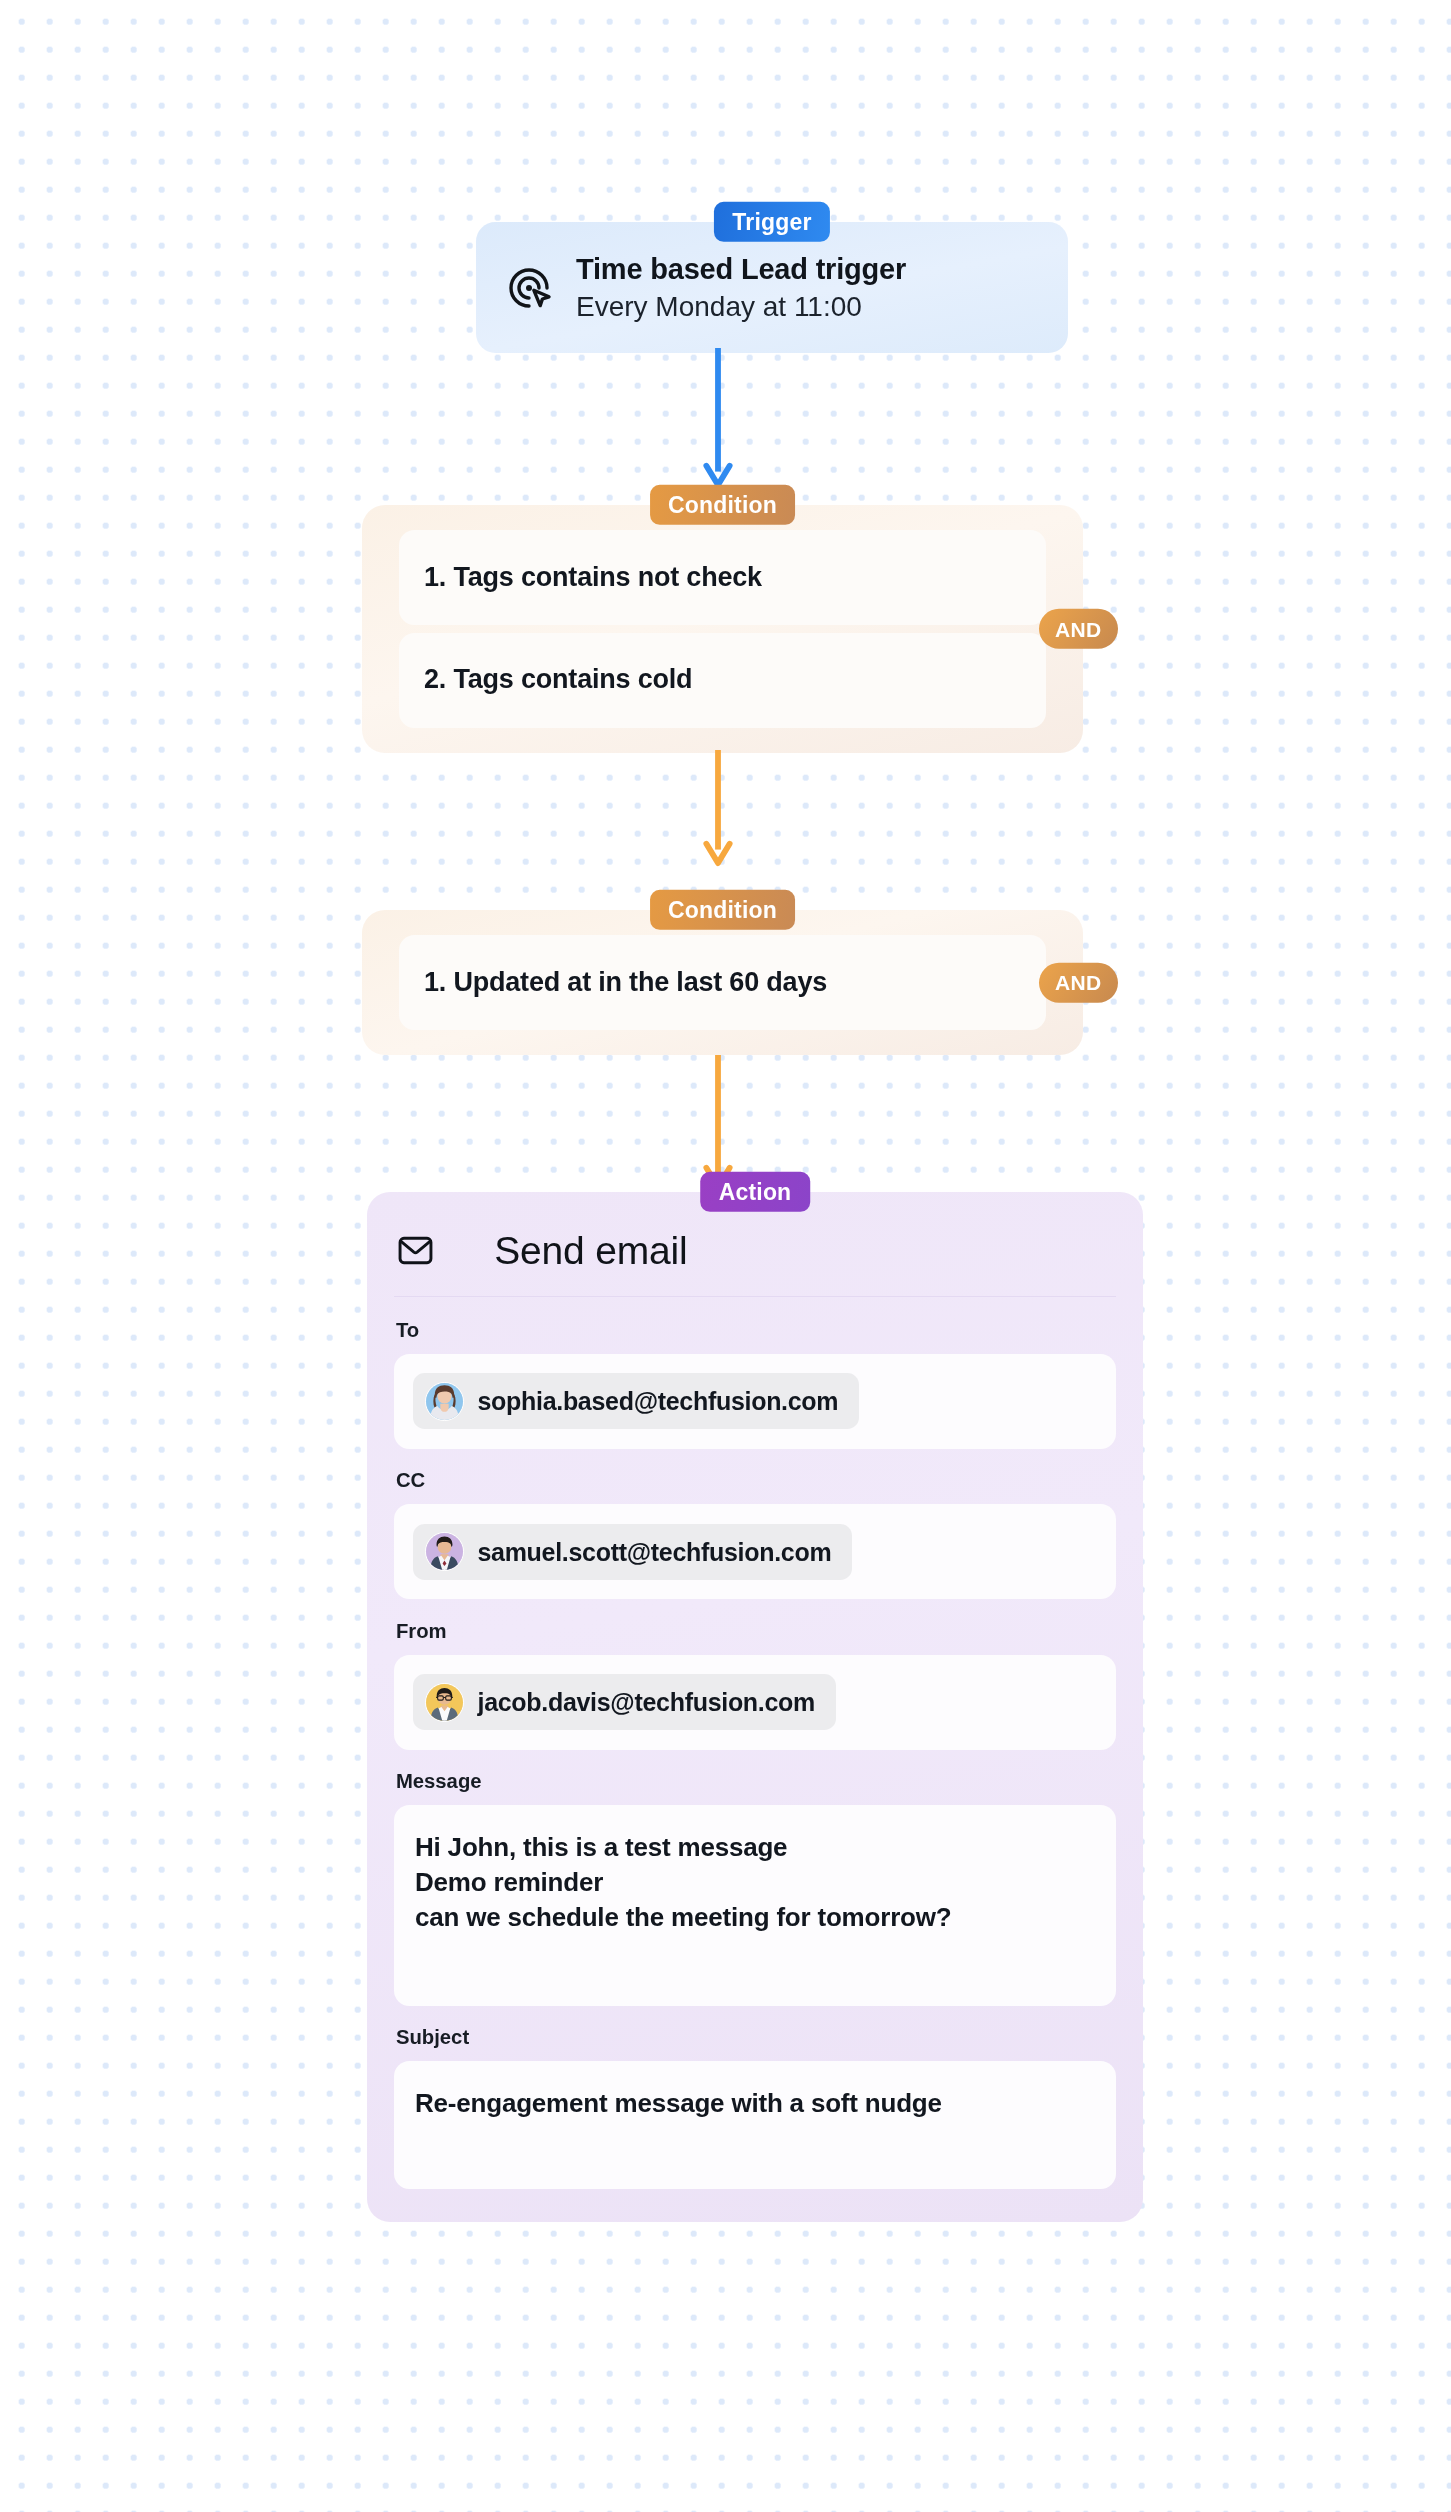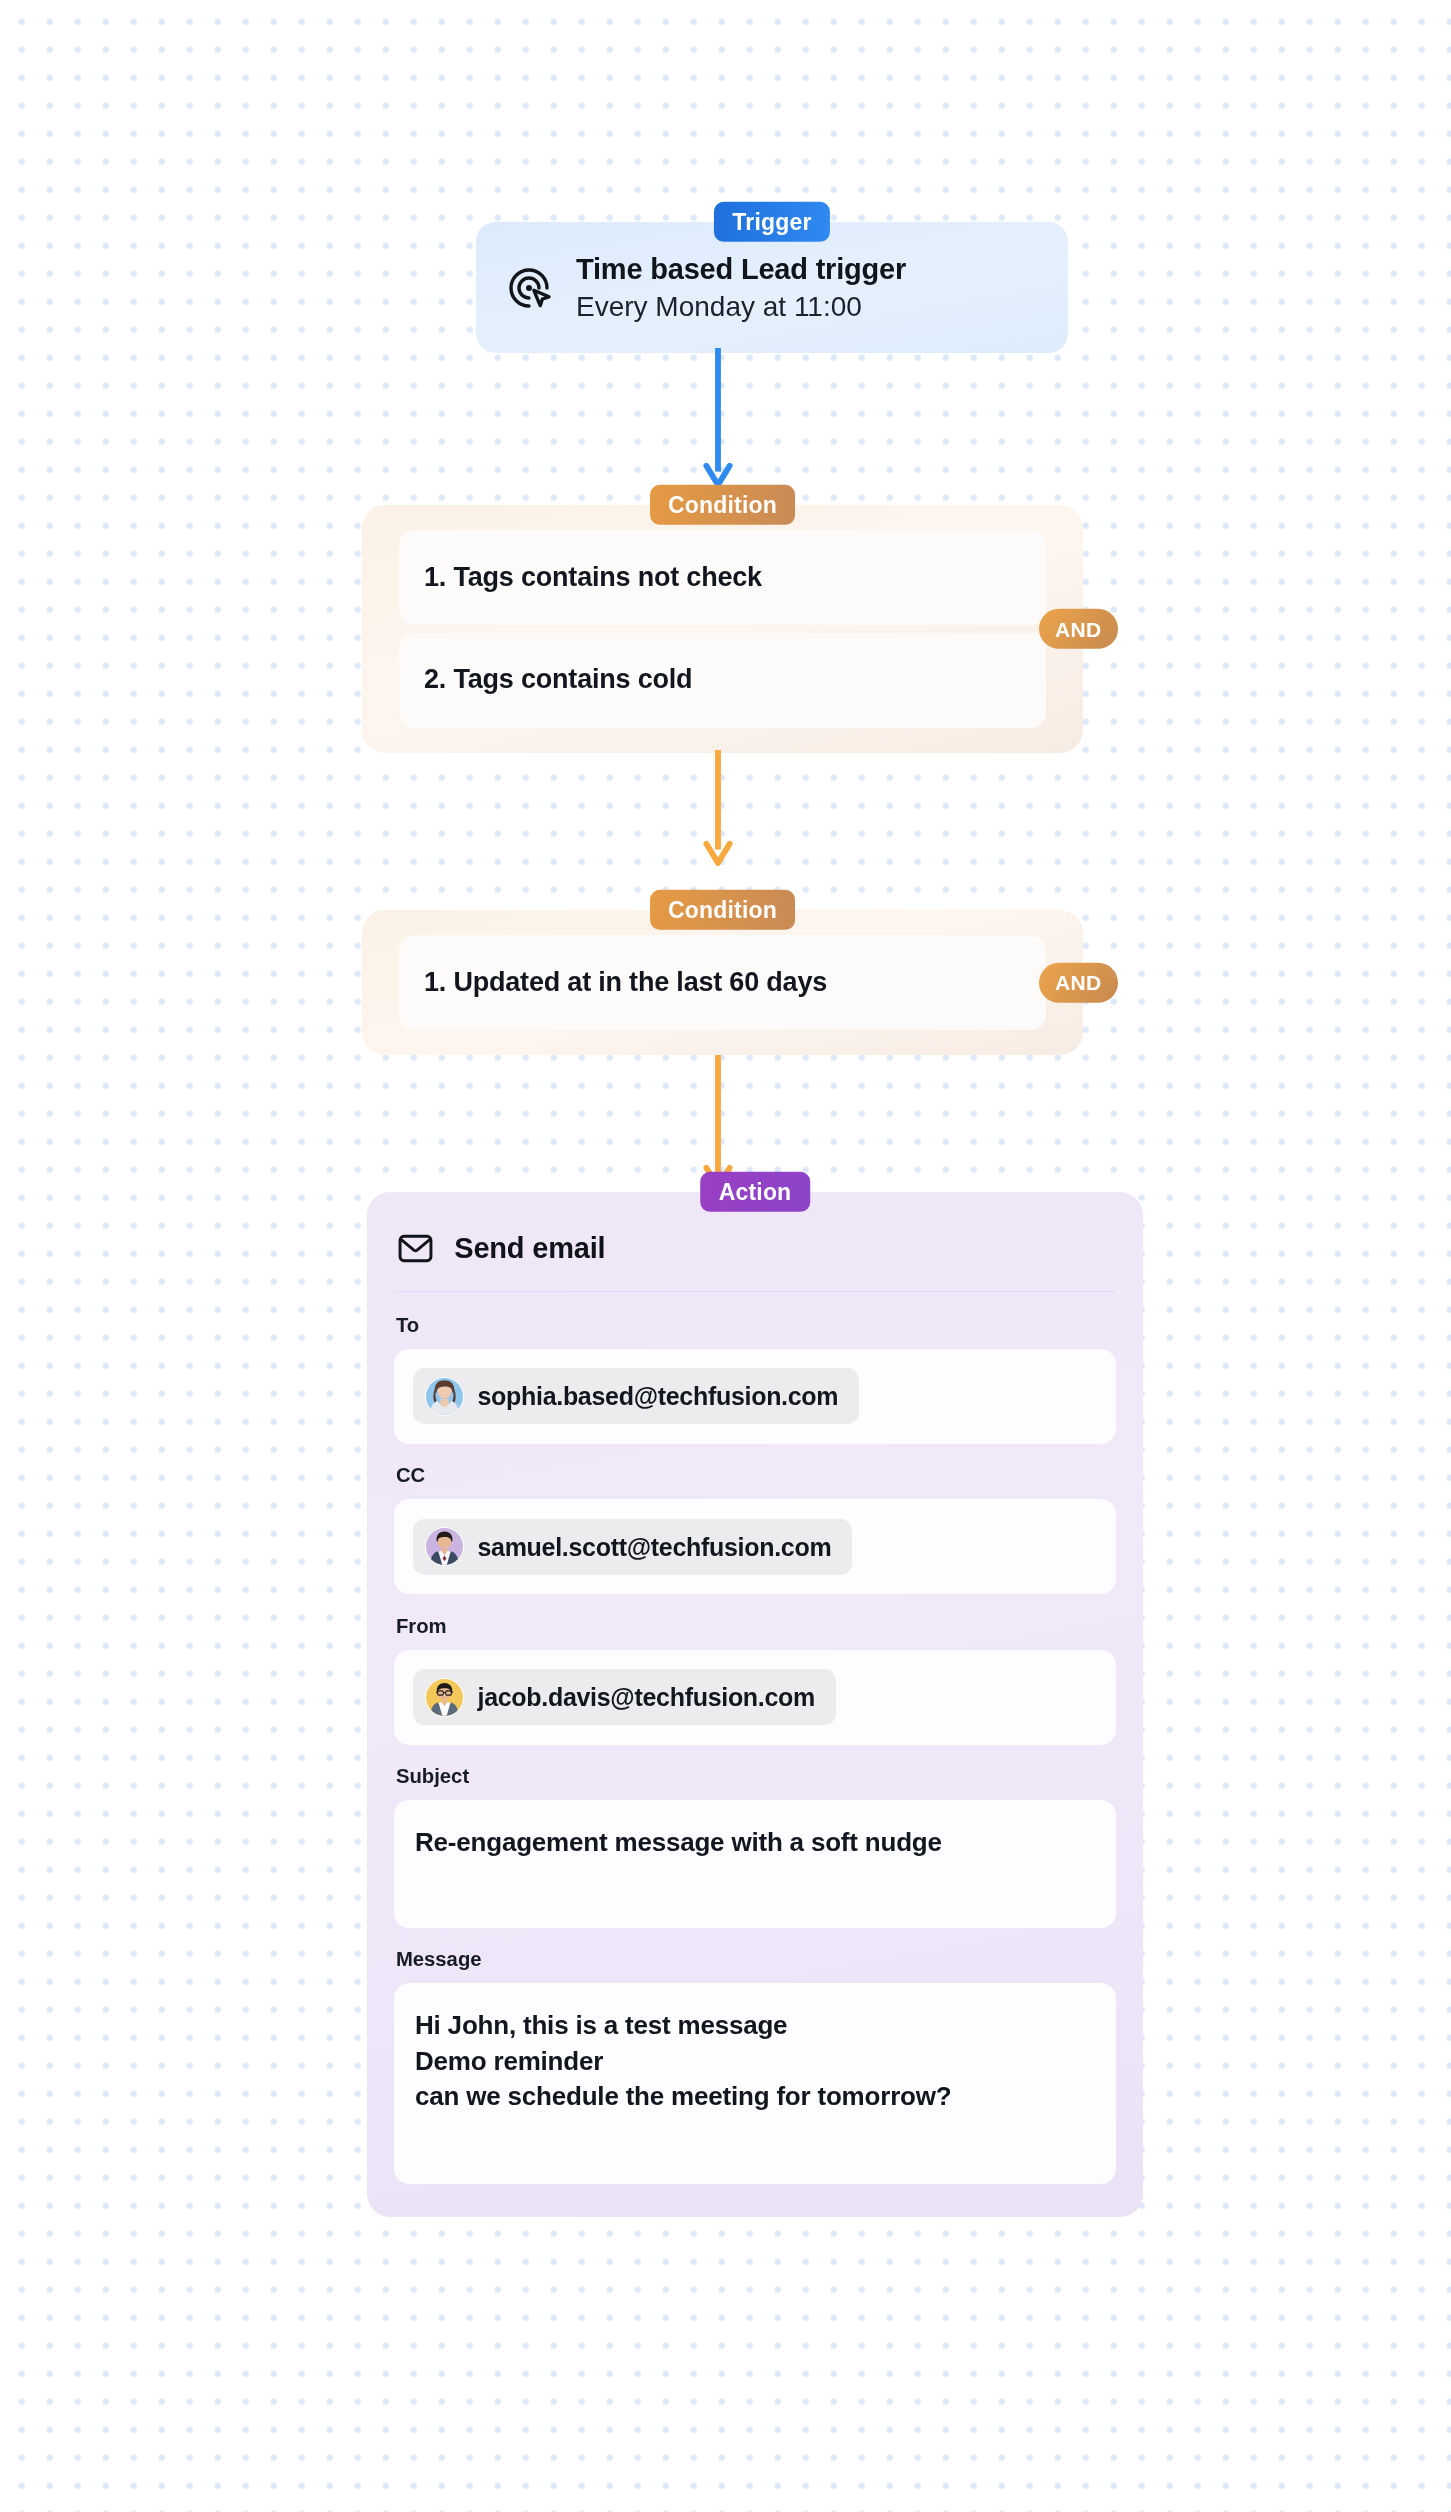--- a/index.html
+++ b/index.html
@@ -146,24 +146,25 @@
   .action-header {
     display: flex;
     align-items: center;
     gap: 19.4px;
     padding: 7.7px 0 23px 1.9px;
     border-bottom: 1px solid #e4d9f2;
     margin-bottom: 21px;
   }
   .action-header-icon { flex: 0 0 auto; width: 39px; height: 39px; color: #101319; }
   .action-header-title {
-    font-size: 29px;
-    font-weight: bold;
+    font-size: 39px;
+    font-weight: normal;
     color: #101319;
     letter-spacing: -0.2px;
+    margin-left: 40px;
   }
 
   .field-block { margin-bottom: 19.4px; }
   .field-block:last-child { margin-bottom: 0; }
   .field-label {
     font-size: 20.3px;
     font-weight: bold;
     color: #171c24;
     margin: 0 0 11.6px 1.9px;
     line-height: 1.2;
@@ -348,32 +349,32 @@
                   <path d="M18.7 14.6h2.6M12.6 14.2l-1.7.4M27.4 14.2l1.7.4"></path>
                 </g>
               </svg>
             </span>
             <span class="chip-email">jacob.davis@techfusion.com</span>
           </span>
         </div>
       </div>
 
       <div class="field-block">
-        <div class="field-label">Subject</div>
-        <div class="field-box text-box" style="min-height:128px;">
-          <span class="field-value">Re-engagement message with a soft nudge</span>
-        </div>
-      </div>
-
-      <div class="field-block">
         <div class="field-label">Message</div>
         <div class="field-box text-box" style="min-height:201px;">
           <span class="field-value">Hi John, this is a test message
 Demo reminder
 can we schedule the meeting for tomorrow?</span>
         </div>
       </div>
 
+      <div class="field-block">
+        <div class="field-label">Subject</div>
+        <div class="field-box text-box" style="min-height:128px;">
+          <span class="field-value">Re-engagement message with a soft nudge</span>
+        </div>
+      </div>
+
     </div>
   </div>
 
 </div>
 
 
 </body></html>

